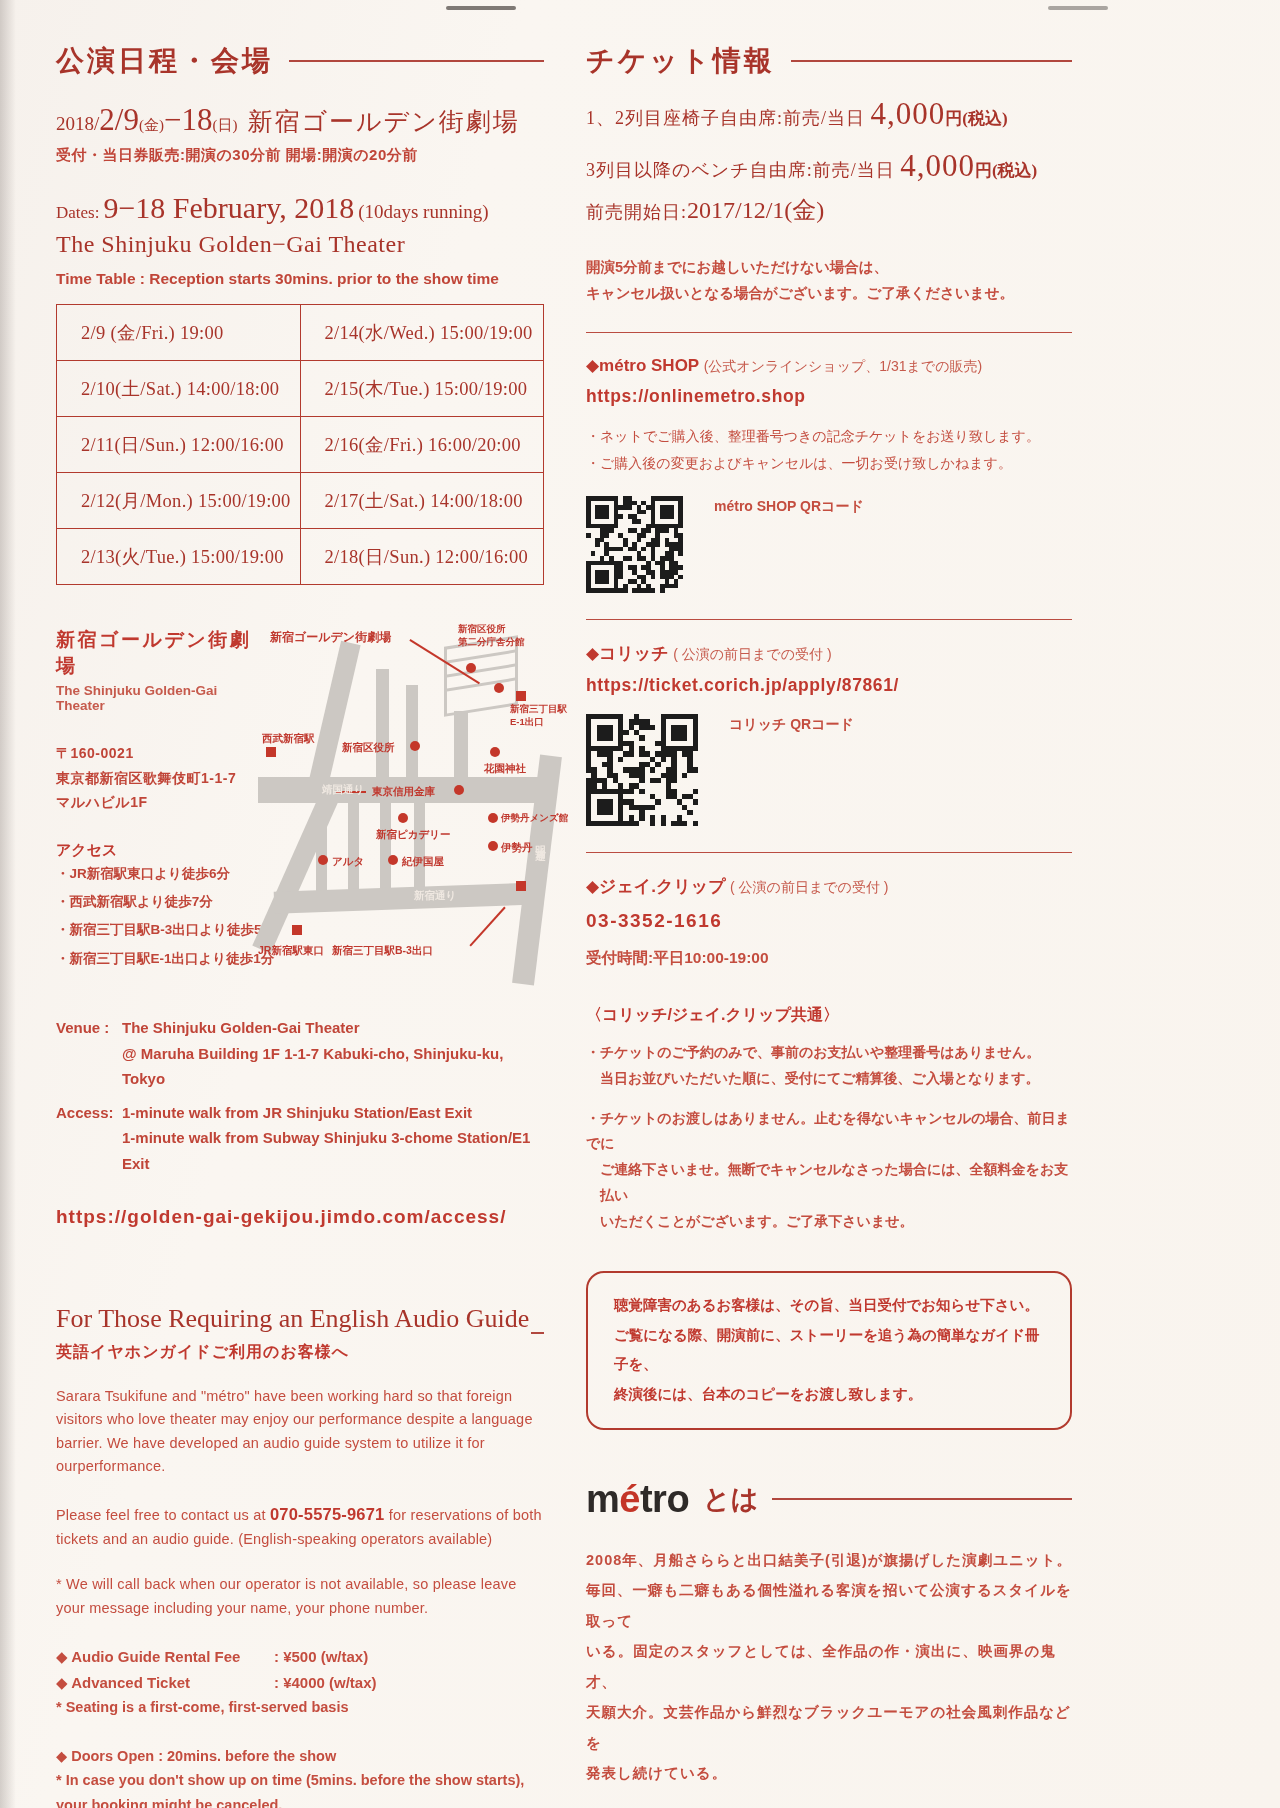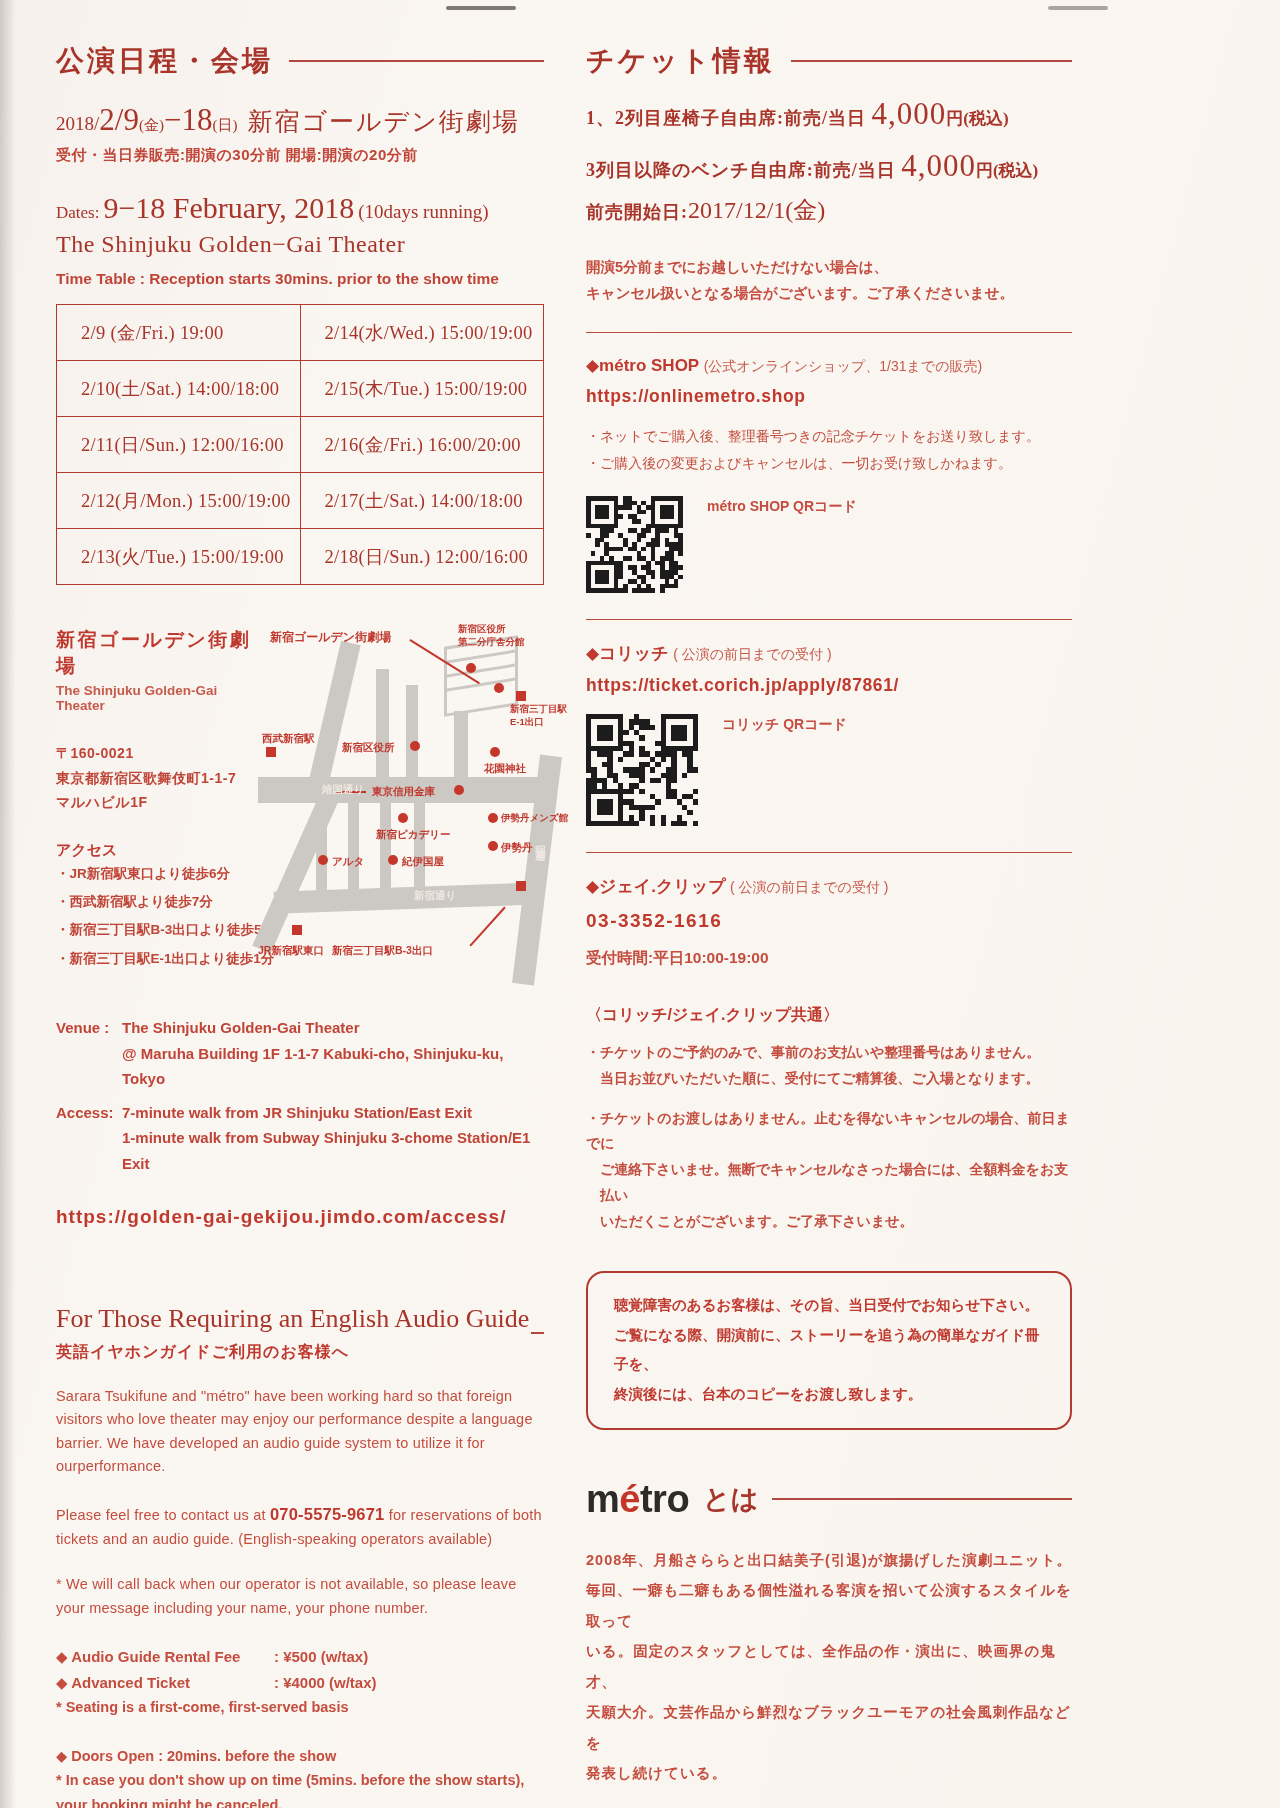--- a/index.html
+++ b/index.html
@@ -73,33 +73,33 @@
   .para{font-size:14.5px;line-height:1.62;margin-top:22px;color:#c44d3f;letter-spacing:.2px}
   .phone-strong{font-size:16.5px;font-weight:bold;color:#c0392f}
   .fees{margin-top:24px}
   .fee-row{display:flex;font-size:15px;font-weight:bold;color:#c44d3f;line-height:1.7}
   .fee-label{flex:none;width:218px}
   .fee-note{font-size:14.5px;font-weight:bold;color:#c44d3f;line-height:1.7}
   .doors{margin-top:24px}
 
   
   .price-line{margin-top:16px;color:#a8342a;white-space:nowrap}
-  .p-jp{font-size:18px;font-weight:bold;letter-spacing:1px}
+  .p-jp{font-size:18px;font-weight:normal;letter-spacing:1px}
   .p-num{font-size:31px;letter-spacing:1px}
   .p-suf{font-size:17px;font-weight:bold}
   .presale{margin-top:10px}
   .p-val{font-size:24px}
   .cancel{margin-top:28px;font-size:14.5px;font-weight:bold;line-height:1.8;color:#c44d3f}
   .divider{border:none;border-top:1.6px solid #b23a2e;margin:26px 0 0;opacity:.9}
   .sec-title-row{margin-top:22px;white-space:nowrap}
   .sec-title{font-size:17px;font-weight:bold;color:#c0392f}
   .sec-note{font-size:14px;font-weight:normal;color:#c65a4c}
   .sec-url{font-size:17.5px;font-weight:bold;letter-spacing:.6px;margin-top:10px;color:#c0392f}
   .bullets{margin-top:16px;font-size:14px;font-weight:normal;line-height:1.95;color:#c44d3f}
-  .qr-row{display:flex;gap:24px;margin-top:18px;align-items:flex-start}
+  .qr-row{display:flex;gap:31px;margin-top:18px;align-items:flex-start}
   .qr{width:97px;height:97px}
   .qr-lg{width:112px;height:112px}
   .qr-label{font-size:14px;font-weight:bold;color:#c44d3f;margin-top:2px}
   .phone-big{font-size:19px;font-weight:bold;margin-top:12px;letter-spacing:1.5px;color:#c0392f}
   .hours{font-size:15.5px;font-weight:bold;margin-top:16px;color:#c44d3f}
   .common-h{font-size:16px;font-weight:bold;margin-top:36px;color:#c0392f}
   .common{margin-top:14px;font-size:14px;font-weight:bold;line-height:1.85;color:#c44d3f}
   .hang{padding-left:14px}
   .hear-box{border:2px solid #b23a2e;border-radius:18px;padding:18px 26px;margin-top:36px;
     font-size:14.5px;font-weight:bold;line-height:2.05;color:#c0392f}
@@ -251,21 +251,21 @@
     <div class="ven-line">
       <span class="ven-lab">Venue :</span>
       <span>The Shinjuku Golden-Gai Theater</span>
     </div>
     <div class="ven-line">
       <span class="ven-lab"></span>
       <span>@ Maruha Building 1F 1-1-7 Kabuki-cho, Shinjuku-ku, Tokyo</span>
     </div>
     <div class="ven-line" style="margin-top:8px">
       <span class="ven-lab">Access:</span>
-      <span>7-minute walk from JR Shinjuku Station/East Exit</span>
+      <span>1-minute walk from JR Shinjuku Station/East Exit</span>
     </div>
     <div class="ven-line">
       <span class="ven-lab"></span>
       <span>1-minute walk from Subway Shinjuku 3-chome Station/E1 Exit</span>
     </div>
   </div>
 
   <div class="url-lg">https://golden-gai-gekijou.jimdo.com/access/</div>
 
   <div class="ag">

